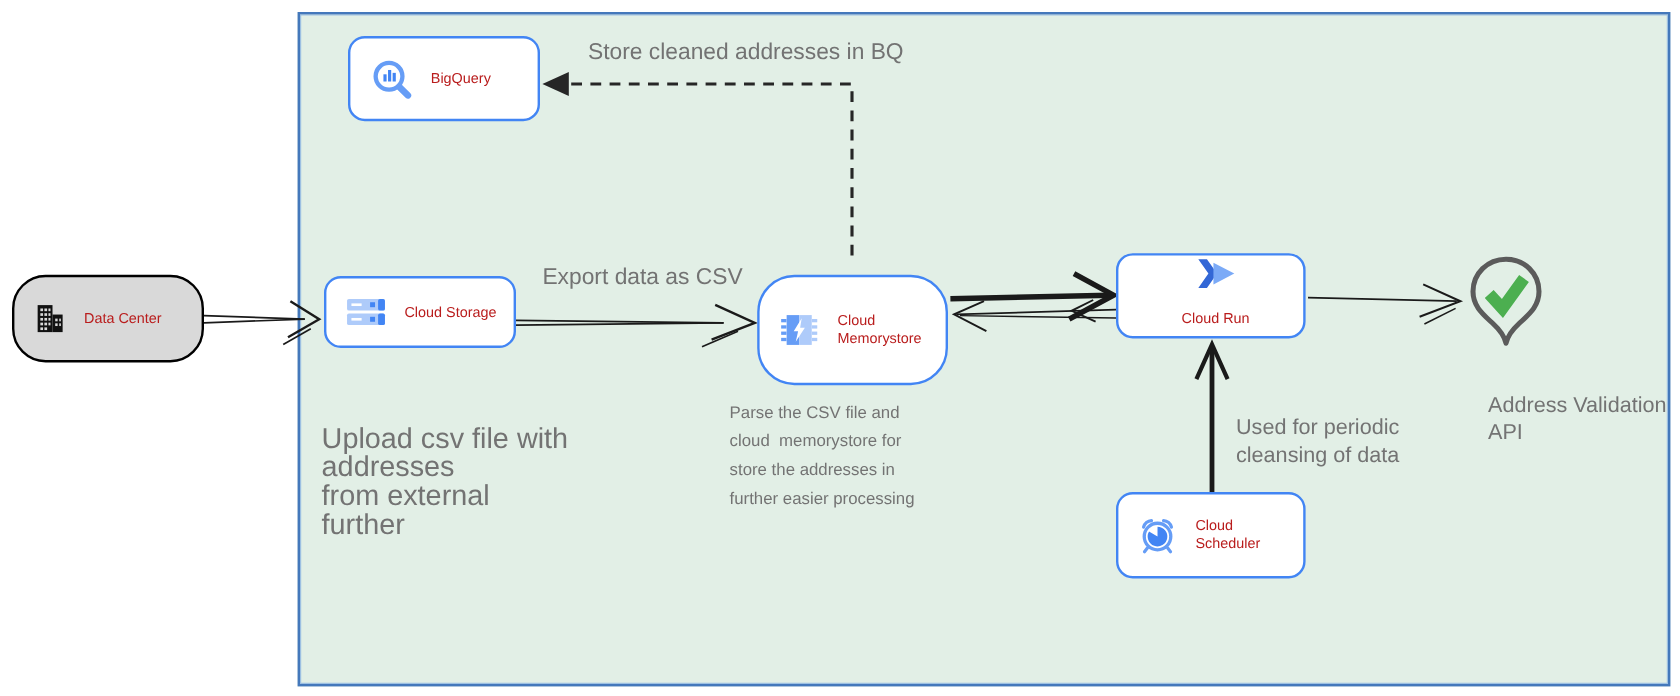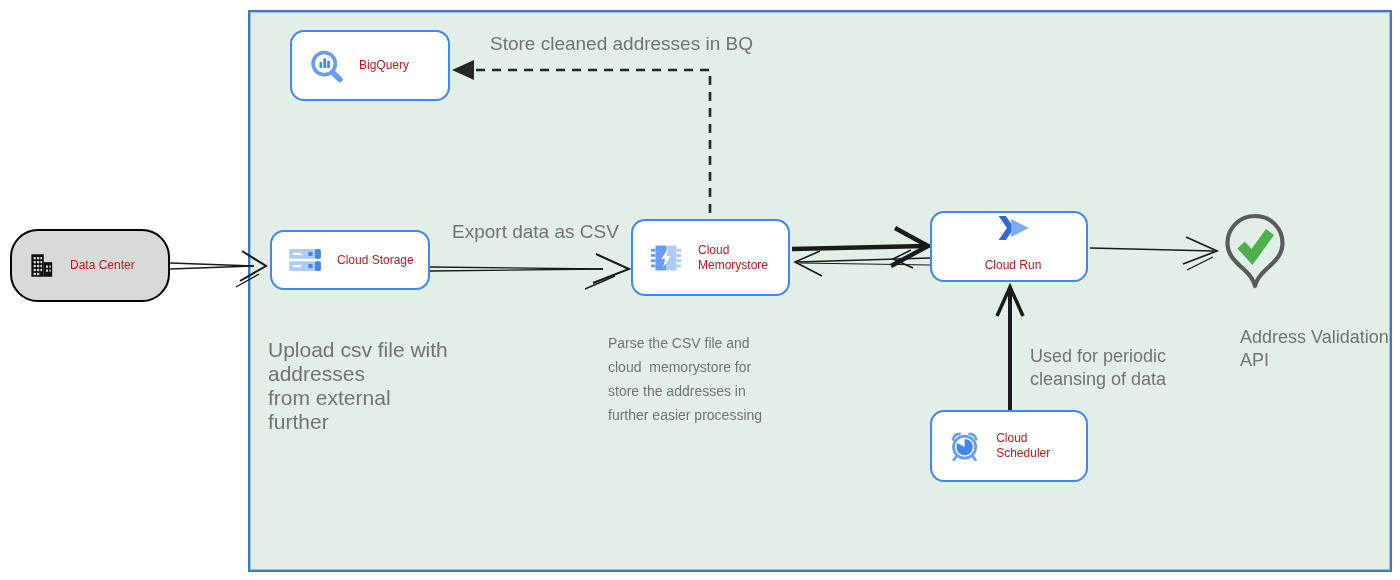--- a/index.html
+++ b/index.html
@@ -20,30 +20,30 @@
     background:#ffffff;border:2px solid #4285f4;border-radius:14px;
     padding:0 8px 0 16px;box-sizing:border-box;font-size:12px;color:#b91c1c;
   }
   .node .nlabel{line-height:1.25;}
   .node-datacenter{
     left:10px;top:229px;width:160px;height:73px;
     background:#d9d9d9;border:2px solid #000000;border-radius:28px;
   }
   .node-bigquery{left:290px;top:30px;width:160px;height:71px;}
   .node-storage{left:270px;top:230px;width:160px;height:60px;}
-  .node-memorystore{left:631px;top:219px;width:159px;height:77px;}
+  .node-memorystore{left:631px;top:229px;width:159px;height:92px;border-radius:31px;}
   .node-memorystore .nlabel{max-width:78px;}
   .node-run{left:930px;top:211px;width:158px;height:71px;flex-direction:column;}
   .node-scheduler{left:930px;top:410px;width:158px;height:72px;}
   .pin-wrap{position:absolute;left:1222px;top:211px;width:66px;height:94px;}
   .anno{position:absolute;color:#737373;}
   .anno .anno-line{white-space:pre;}
   .anno-store-bq{left:490px;top:33px;font-size:19px;}
   .anno-export-csv{left:452px;top:221px;font-size:19px;}
-  .anno-upload{left:268px;top:338px;font-size:21px;line-height:24px;}
+  .anno-upload{left:268px;top:354px;font-size:24px;line-height:24px;}
   .anno-parse{left:608px;top:331px;font-size:14px;line-height:24px;}
   .anno-periodic{left:1030px;top:345px;font-size:18px;line-height:23px;}
   .anno-pin-label{left:1240px;top:326px;font-size:18px;line-height:23px;width:165px;}
 </style>
 </head>
 <body>
 
 <div class="canvas">
 
   <div class="boundary"></div>

